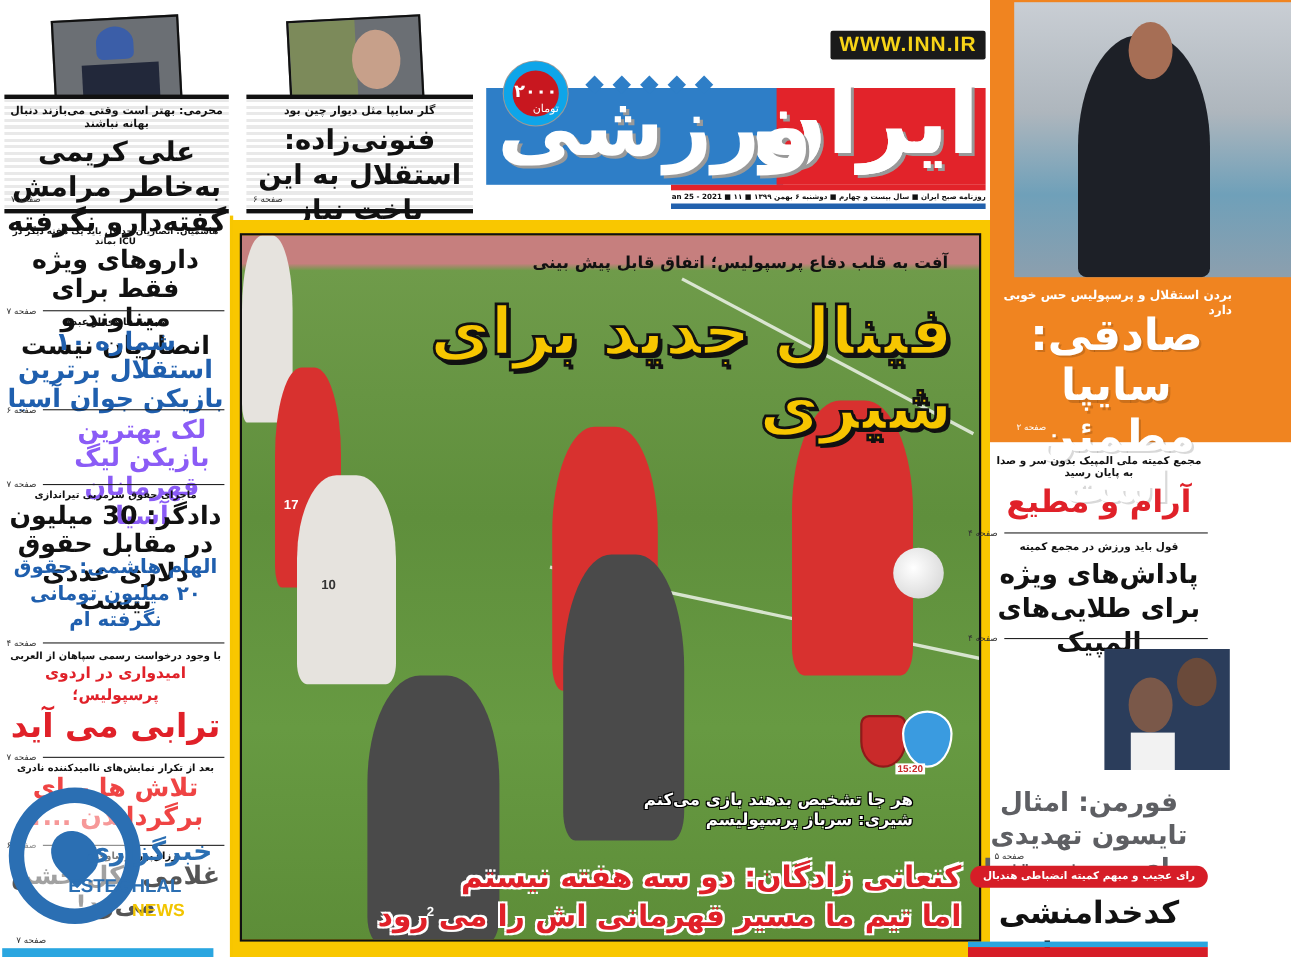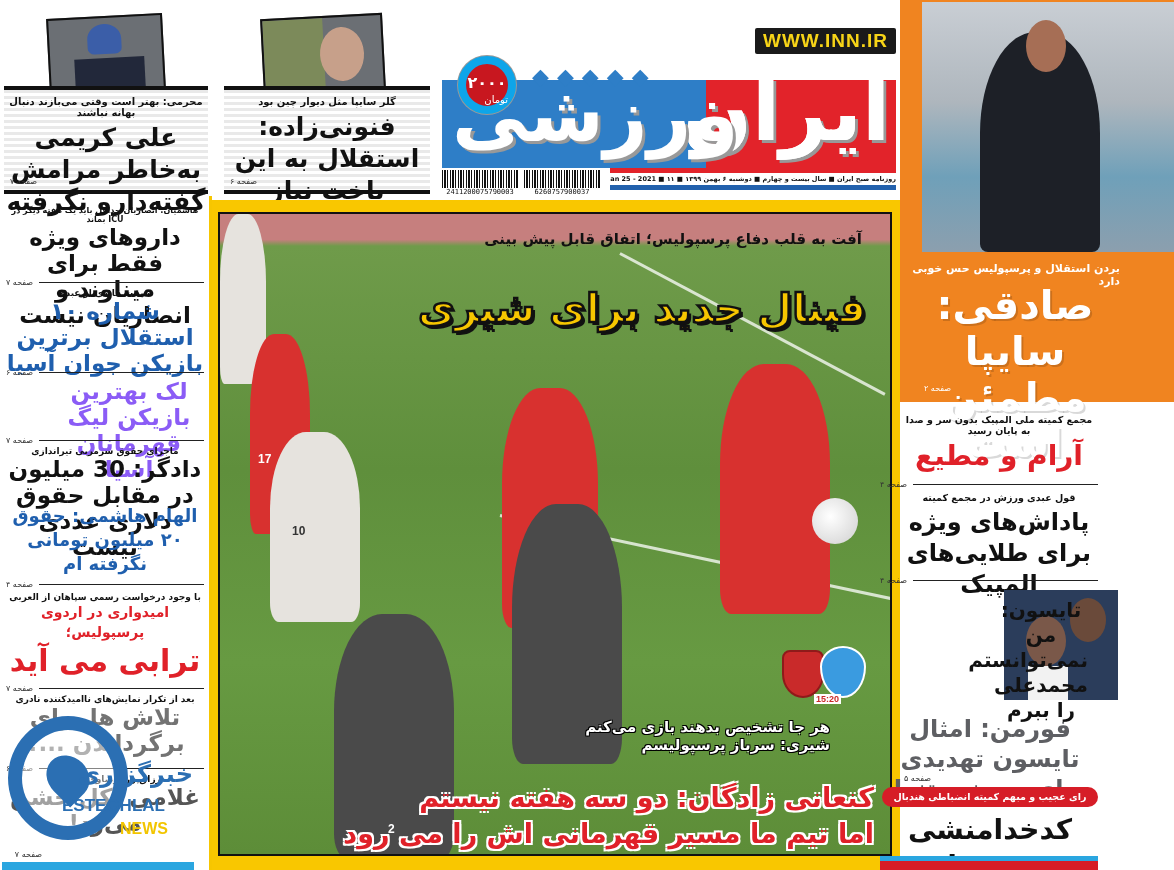--- a/index.html
+++ b/index.html
@@ -100,21 +100,21 @@
     background: linear-gradient(180deg, #c67f7e 0%, #c67f7e 4%, #6f9b4a 5%, #5f8f3c 40%, #679a42 70%, #5d8d38 100%); overflow: hidden; }
   .line-white { position: absolute; background: rgba(255,255,255,0.75); height: 3px; transform-origin: left center; }
   .player { position: absolute; border-radius: 40% 40% 10% 10%; }
   .player.red { background: #d8312f; }
   .player.white { background: #e6e3de; }
   .player.gray { background: #4a4a4a; }
   .player .num { position: absolute; color: #fff; font-weight: bold; font-size: 12px; font-family: "Liberation Sans", sans-serif; }
   .ball { position: absolute; width: 46px; height: 46px; border-radius: 50%; background: radial-gradient(circle at 40% 40%, #fff, #cfcfcf); }
 
   .main-kicker { position: absolute; right: 28px; top: 16px; font-size: 15px; font-weight: bold; color: #111; }
-  .main-headline { position: absolute; right: 24px; top: 54px; font-size: 40px; font-weight: 900; color: #f7c600; line-height: 80px;
+  .main-headline { position: absolute; right: 24px; top: 54px; font-size: 60px; font-weight: 900; color: #f7c600; line-height: 68px;
     -webkit-text-stroke: 2.5px #111; text-shadow: 3px 3px 0 #111; letter-spacing: -1px; }
   .club-logos { position: absolute; left: 560px; top: 430px; width: 110px; height: 62px; }
   .club-logo-1 { position: absolute; left: 2px; top: 6px; width: 42px; height: 48px; background: #c92a2a; border-radius: 8px 8px 50% 50%; border: 2px solid #8f1a1a; }
   .club-logo-2 { position: absolute; left: 40px; top: 2px; width: 46px; height: 52px; background: #3a9be0; border-radius: 50% 50% 50% 50% / 40% 40% 60% 60%; border: 2px solid #fff; }
   .kickoff { position: absolute; left: 34px; top: 50px; background: #fff; color: #c92a2a; font-size: 9px; font-weight: 900; padding: 0 2px; direction: ltr; font-family: "Liberation Sans", sans-serif; }
   .quote { position: absolute; right: 60px; top: 504px; text-align: right; color: #fff; font-size: 15px; font-weight: 900; line-height: 18px;
     text-shadow: 1px 1px 0 #000, -1px -1px 0 #000, 1px -1px 0 #000, -1px 1px 0 #000; }
   .sub-headline { position: absolute; right: 16px; top: 566px; text-align: right; color: #e02129; font-size: 27px; font-weight: 900; line-height: 36px;
     text-shadow: 2px 2px 0 #fff, -2px -2px 0 #fff, 2px -2px 0 #fff, -2px 2px 0 #fff; }
 </style>
@@ -151,30 +151,20 @@
     <div class="logo-blue"></div>
     <div class="logo-red"></div>
     <div class="diamonds">◆◆◆◆◆</div>
     <div class="logo-text-1">ایران</div>
     <div class="logo-text-2">ورزشی</div>
     <div class="price-badge">
       <div class="amt">۲۰۰۰</div>
       <div class="cur">تومان</div>
     </div>
   </div>
-  <div class="barcodes">
-    <div>
-      <div class="barcode"></div>
-      <div class="barcode-num">2411200075790003</div>
-    </div>
-    <div>
-      <div class="barcode"></div>
-      <div class="barcode-num">6260757900037</div>
-    </div>
-  </div>
   <div class="date-strip">
     <div class="red-line"></div>
     <div class="txt">روزنامه صبح ایران ■ سال بیست و چهارم ■ دوشنبه ۶ بهمن ۱۳۹۹ ■ Jan 25 - 2021 ■ ۱۱ جمادی الثانی ۱۴۴۲ ■ شماره ۶۶۸۳</div>
     <div class="blue-line"></div>
   </div>
 </div>
 
 <div class="main">
   <div class="main-photo">
     <div class="line-white" style="left:280px; top:300px; width:420px; transform:rotate(12deg);"></div>
@@ -229,34 +219,33 @@
   <div class="story" style="top:414px;">
     <div class="kicker">مجمع کمیته ملی المپیک بدون سر و صدا به پایان رسید</div>
     <div class="headline" style="color:#e02129; font-size:28px; line-height:40px;">آرام و مطیع</div>
   </div>
   <div class="ref-row" style="top:480px;">
     <div class="rule"></div>
     <span class="page-ref">صفحه ۴</span>
   </div>
 
   <div class="story" style="top:492px;">
-    <div class="kicker">قول عبدی ورزش در مجمع کمیته</div>
+    <div class="kicker">قول باید ورزش در مجمع کمیته</div>
     <div class="headline" style="font-size:24px; line-height:31px; margin-top:4px;">پاداش‌های ویژه برای طلایی‌های المپیک</div>
   </div>
   <div class="ref-row" style="top:576px;">
     <div class="rule"></div>
     <span class="page-ref">صفحه ۴</span>
   </div>
 
   <div class="tyson-photo">
     <div class="face2"></div>
     <div class="face1"></div>
     <div class="shirt"></div>
   </div>
-  <div class="tyson-text">تایسون: من نمی‌توانستم محمدعلی را ببرم</div>
 
   <div class="forman">فورمن: امثال تایسون تهدیدی برای من نیستند!</div>
   <div class="page-ref abs" style="left:4px; top:774px;">صفحه ۵</div>
 
   <div class="red-pill">رای عجیب و مبهم کمیته انضباطی هندبال</div>
   <div class="kadkhoda">کدخدامنشی محض!</div>
   <div class="flag-bar">
     <div class="b"></div>
       <div class="r"></div>
   </div>
@@ -308,21 +297,21 @@
     <div style="color:#e02129; font-size:14px; font-weight:900; line-height:20px;">امیدواری در اردوی پرسپولیس؛</div>
     <div class="headline" style="color:#e02129; font-size:30px; line-height:38px;">ترابی می آید</div>
   </div>
   <div class="lref" style="top:488px;">
     <div class="rule"></div>
       <span class="page-ref">صفحه ۷</span>
   </div>
 
   <div class="lstory" style="top:498px;">
     <div class="kicker">بعد از تکرار نمایش‌های ناامیدکننده نادری</div>
-    <div class="headline" style="color:#737373;">تلاش ها برای برگرداندن ...؟</div>
+    <div class="headline" style="color:#ef4444;">تلاش ها برای برگرداندن ...؟</div>
   </div>
   <div class="lref" style="top:568px;">
     <div class="rule"></div>
       <span class="page-ref">صفحه ۶</span>
   </div>
 
   <div class="lstory" style="top:578px;">
     <div class="kicker">رزاق‌پور، رضاوی و عابدی</div>
     <div class="headline" style="color:#555;">غلامی تکل خشن می‌زد!</div>
   </div>

